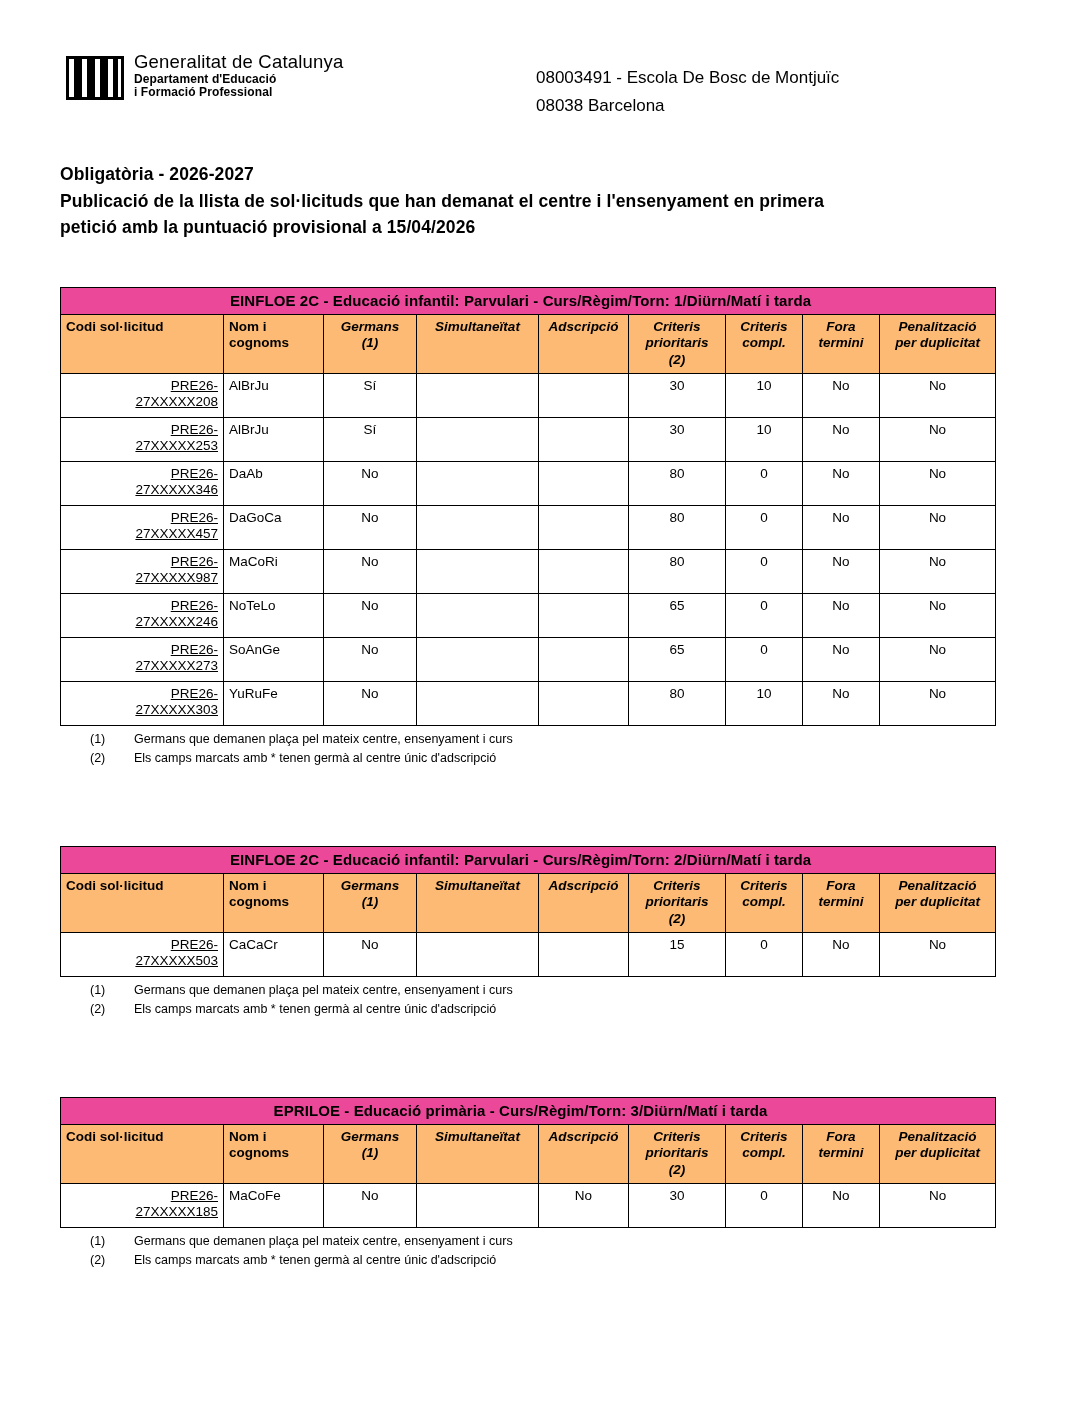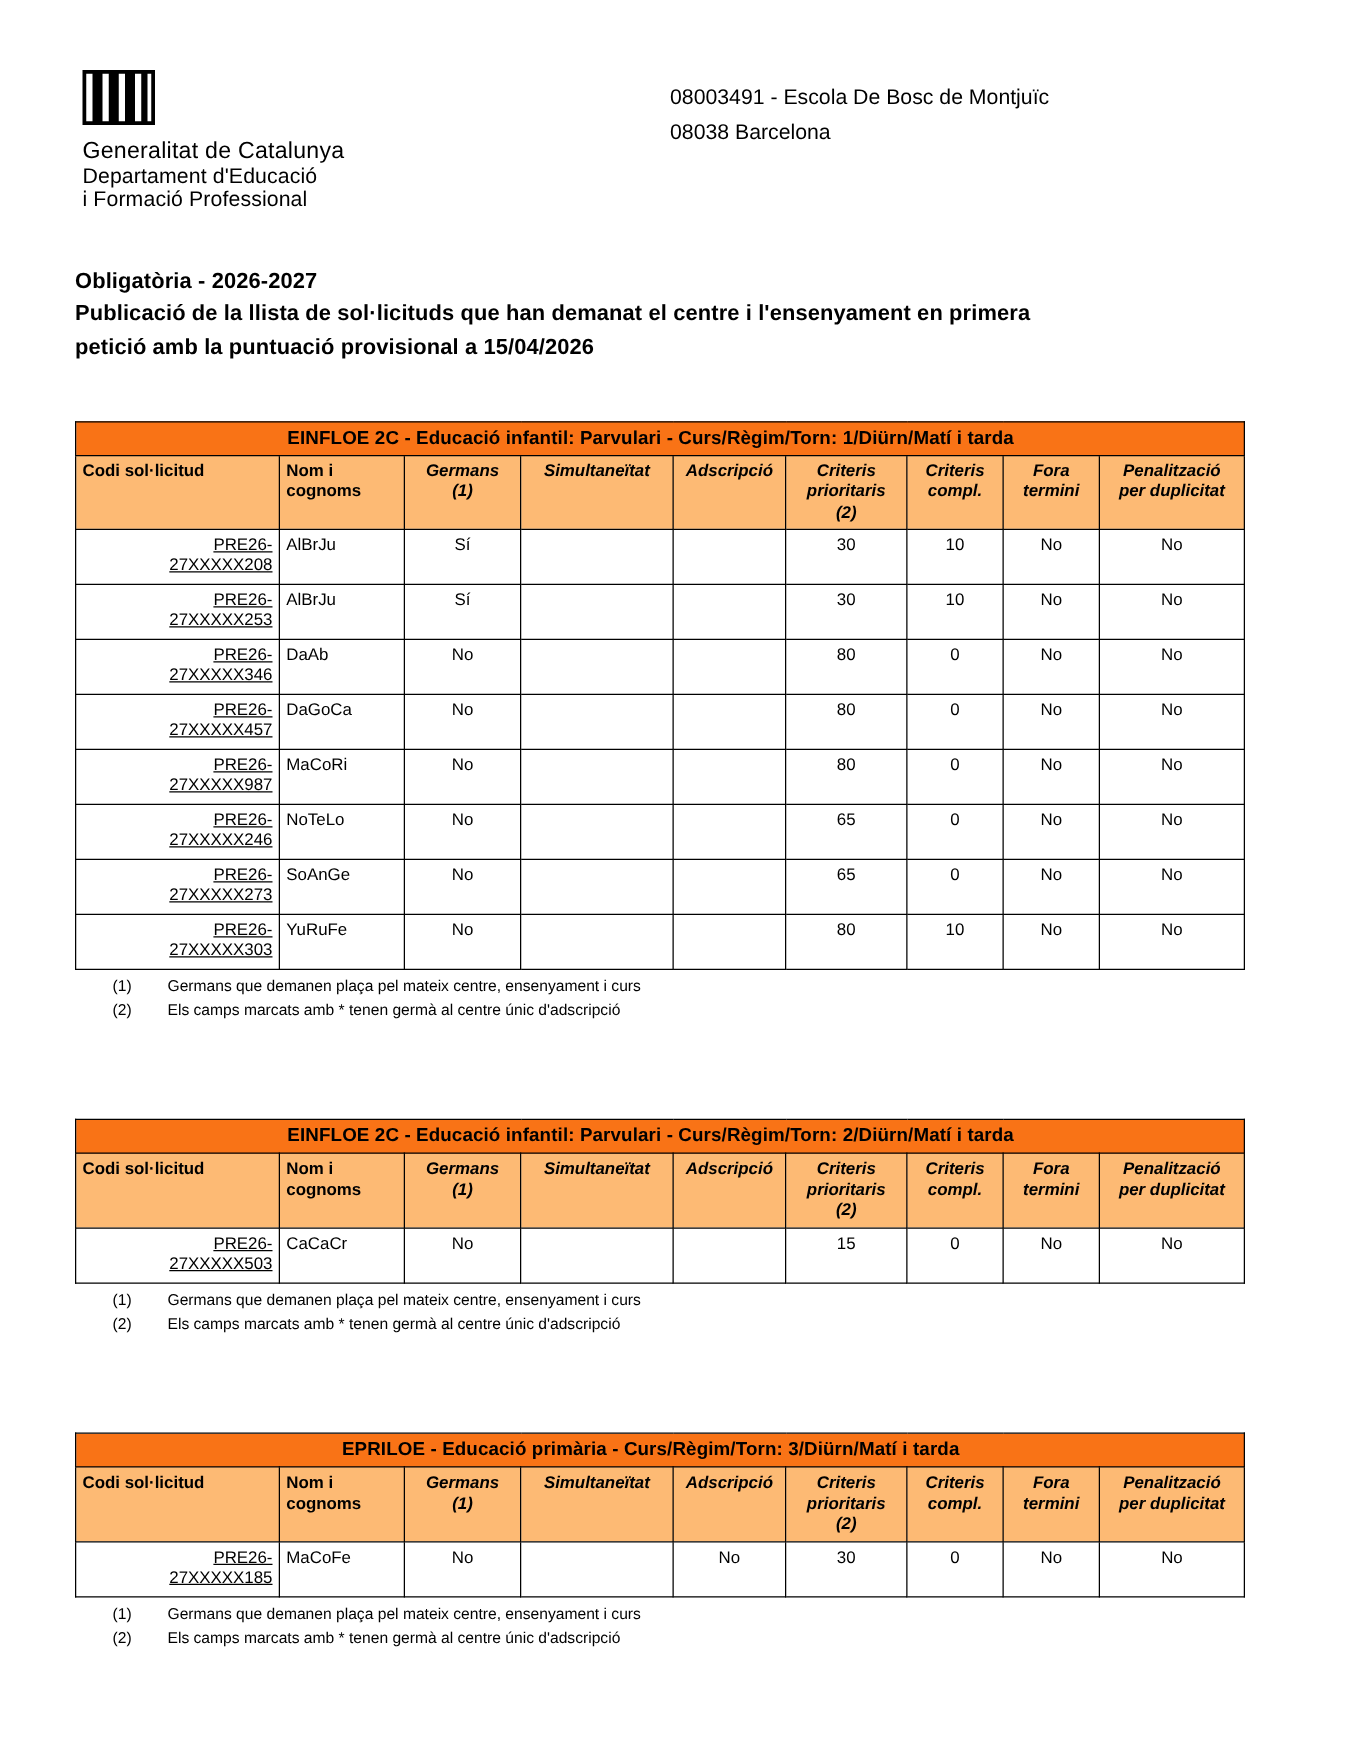--- a/index.html
+++ b/index.html
@@ -28,21 +28,20 @@
     align-items: flex-start;
     justify-content: flex-start;
     gap: 0px;
   }
   .logo-block {
     display: flex;
     align-items: flex-start;
     gap: 10px;
     padding-left: 6px;
     width: 470px;
-    flex-direction: column;
   }
   .logo-mark {
     width: 58px;
     height: 44px;
     position: relative;
     flex: none;
     margin-top: 4px;
   }
   .logo-mark .bar {
     position: absolute;
@@ -59,22 +58,22 @@
     box-sizing: border-box;
   }
   .logo-text {
     line-height: 1.12;
   }
   .logo-line1 {
     font-size: 18.5px;
     letter-spacing: .2px;
   }
   .logo-line2, .logo-line3 {
-    font-size: 17px;
-    font-weight: normal;
+    font-size: 12px;
+    font-weight: bold;
     letter-spacing: .1px;
   }
   .school-block {
     font-size: 17px;
     line-height: 1.62;
     padding-top: 12px;
   }
 
   
   .title-block {
@@ -95,21 +94,21 @@
     table-layout: fixed;
   }
   table.grid td, table.grid th {
     border: 1px solid #000;
     font-size: 13.5px;
     font-weight: normal;
     padding: 3px 5px;
     vertical-align: top;
   }
   tr.section-title td {
-    background: #f97316;
+    background: #ec4899;
     text-align: center;
     font-weight: bold;
     font-size: 15px;
     padding: 4px 20px 5px 5px;
     letter-spacing: .1px;
   }
   tr.head-row td {
     background: #fdba74;
     font-weight: bold;
     font-size: 13.5px;

